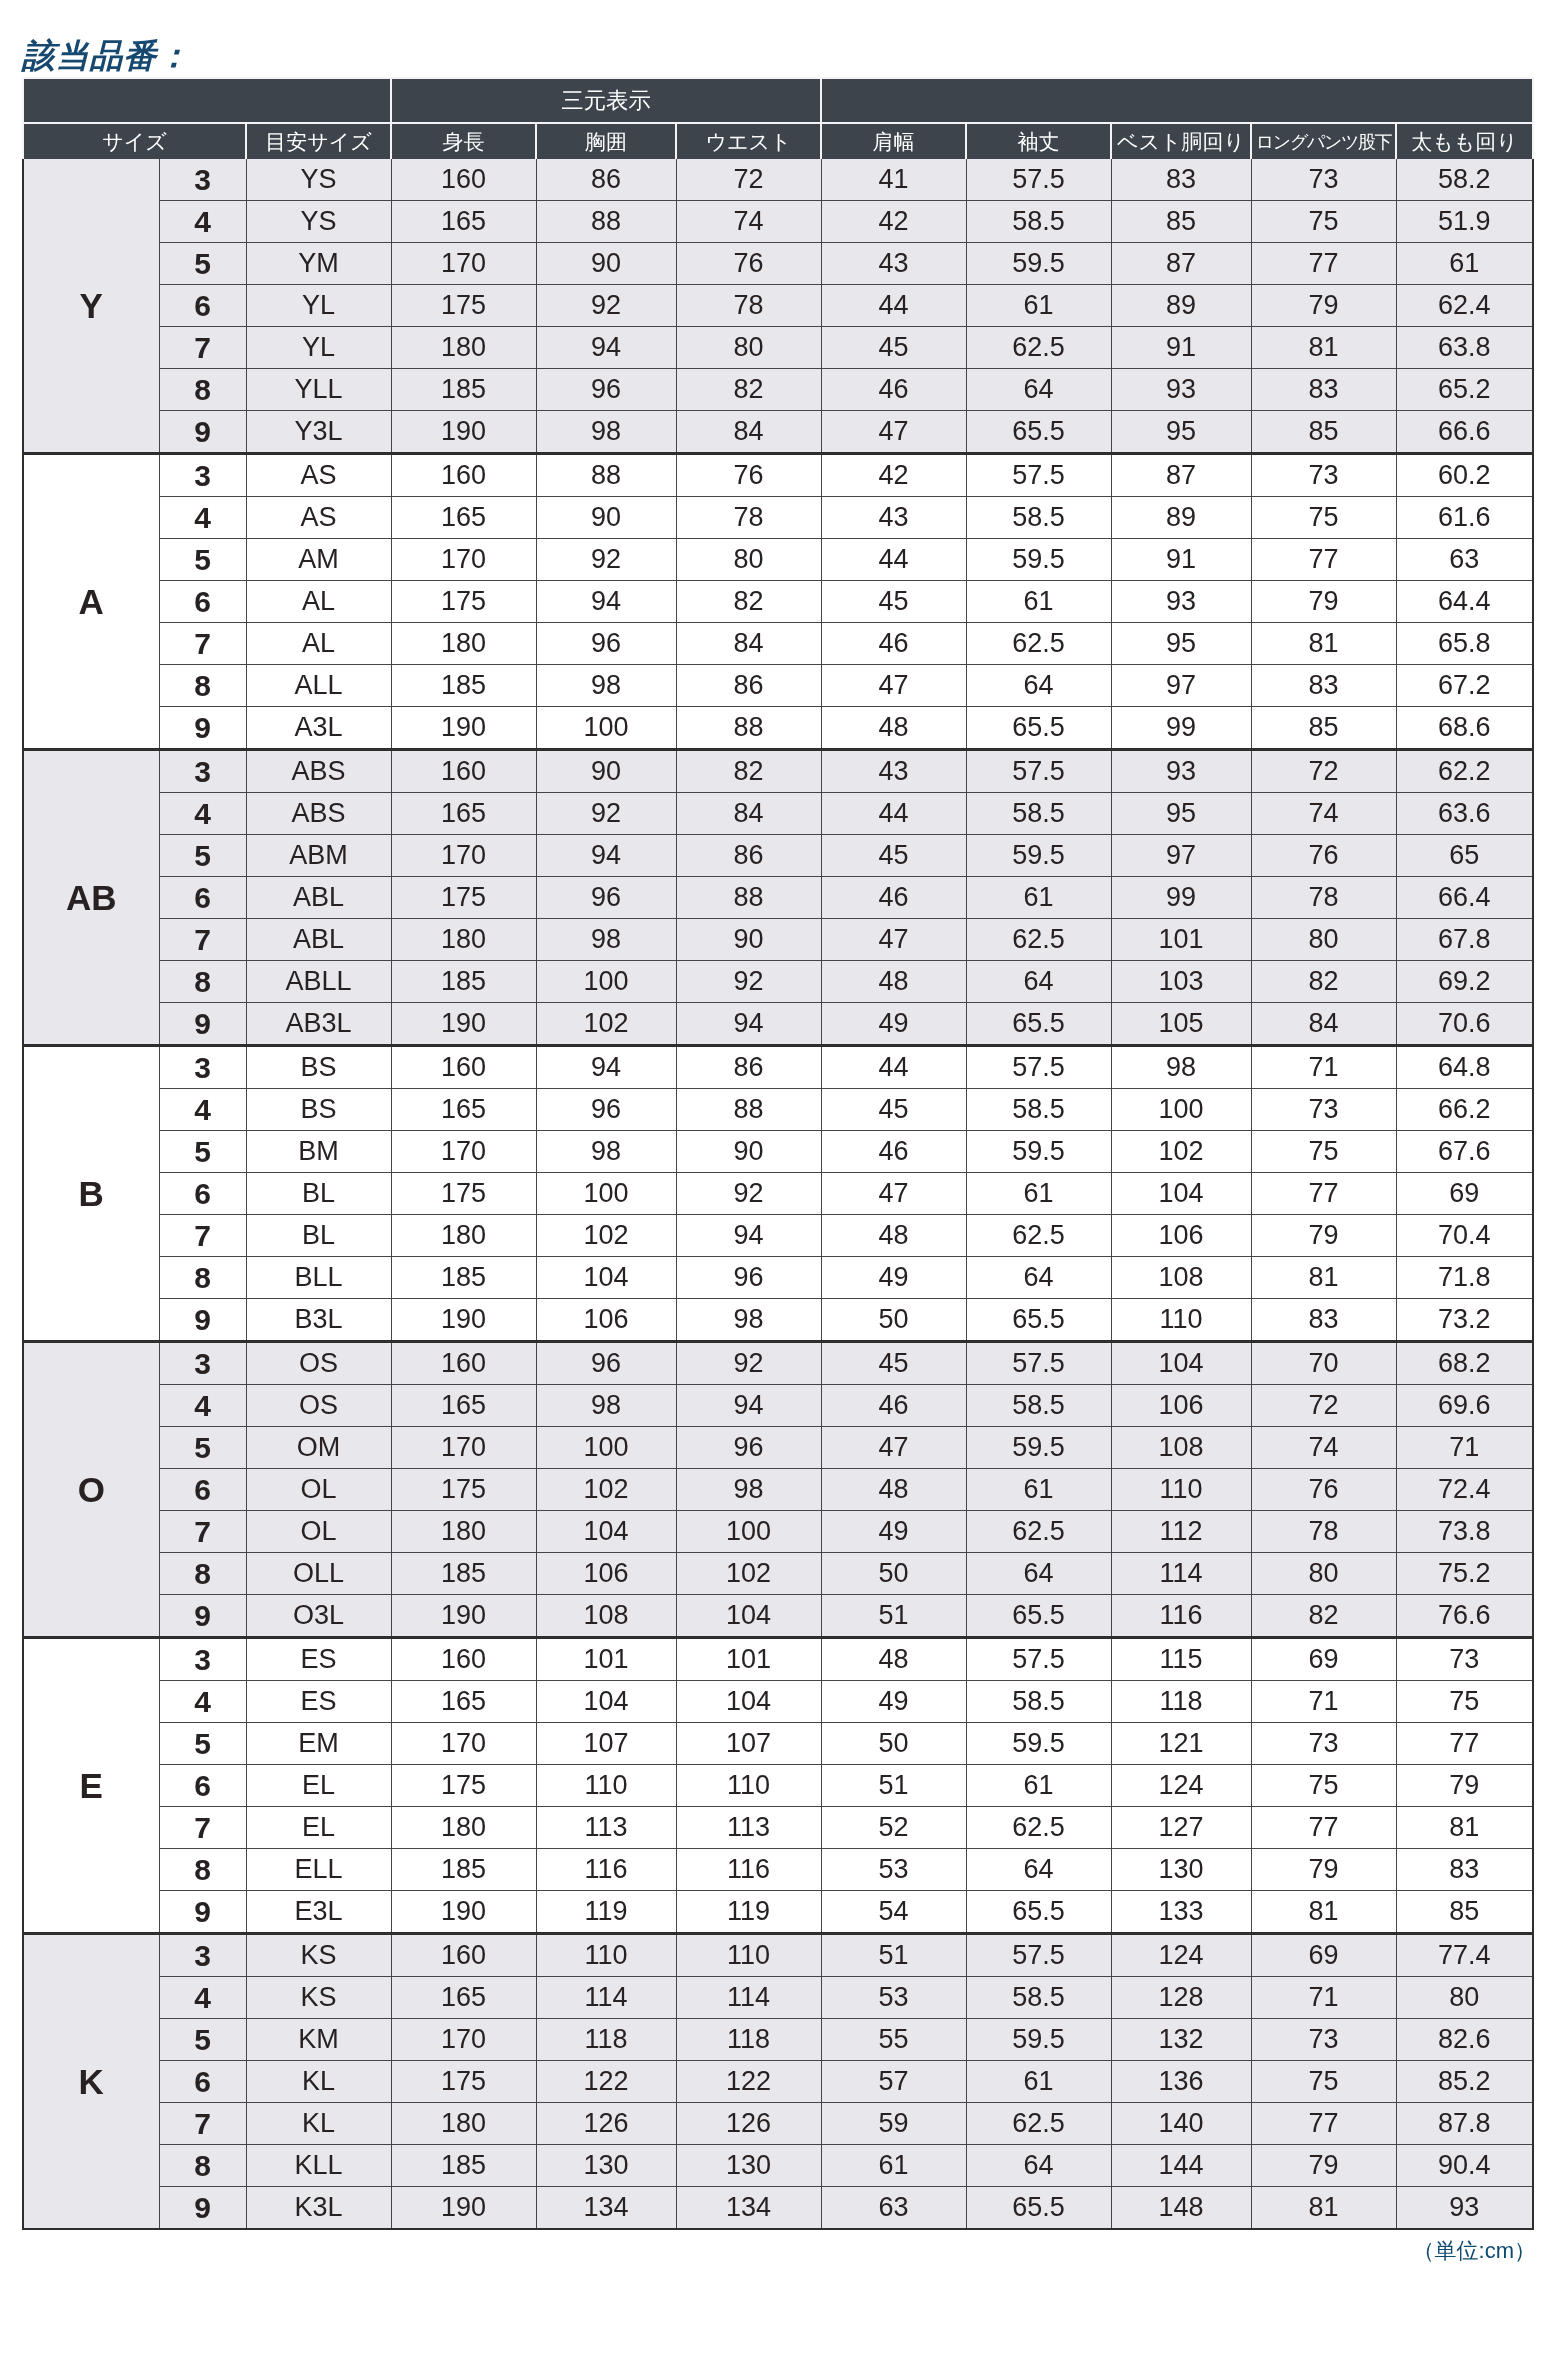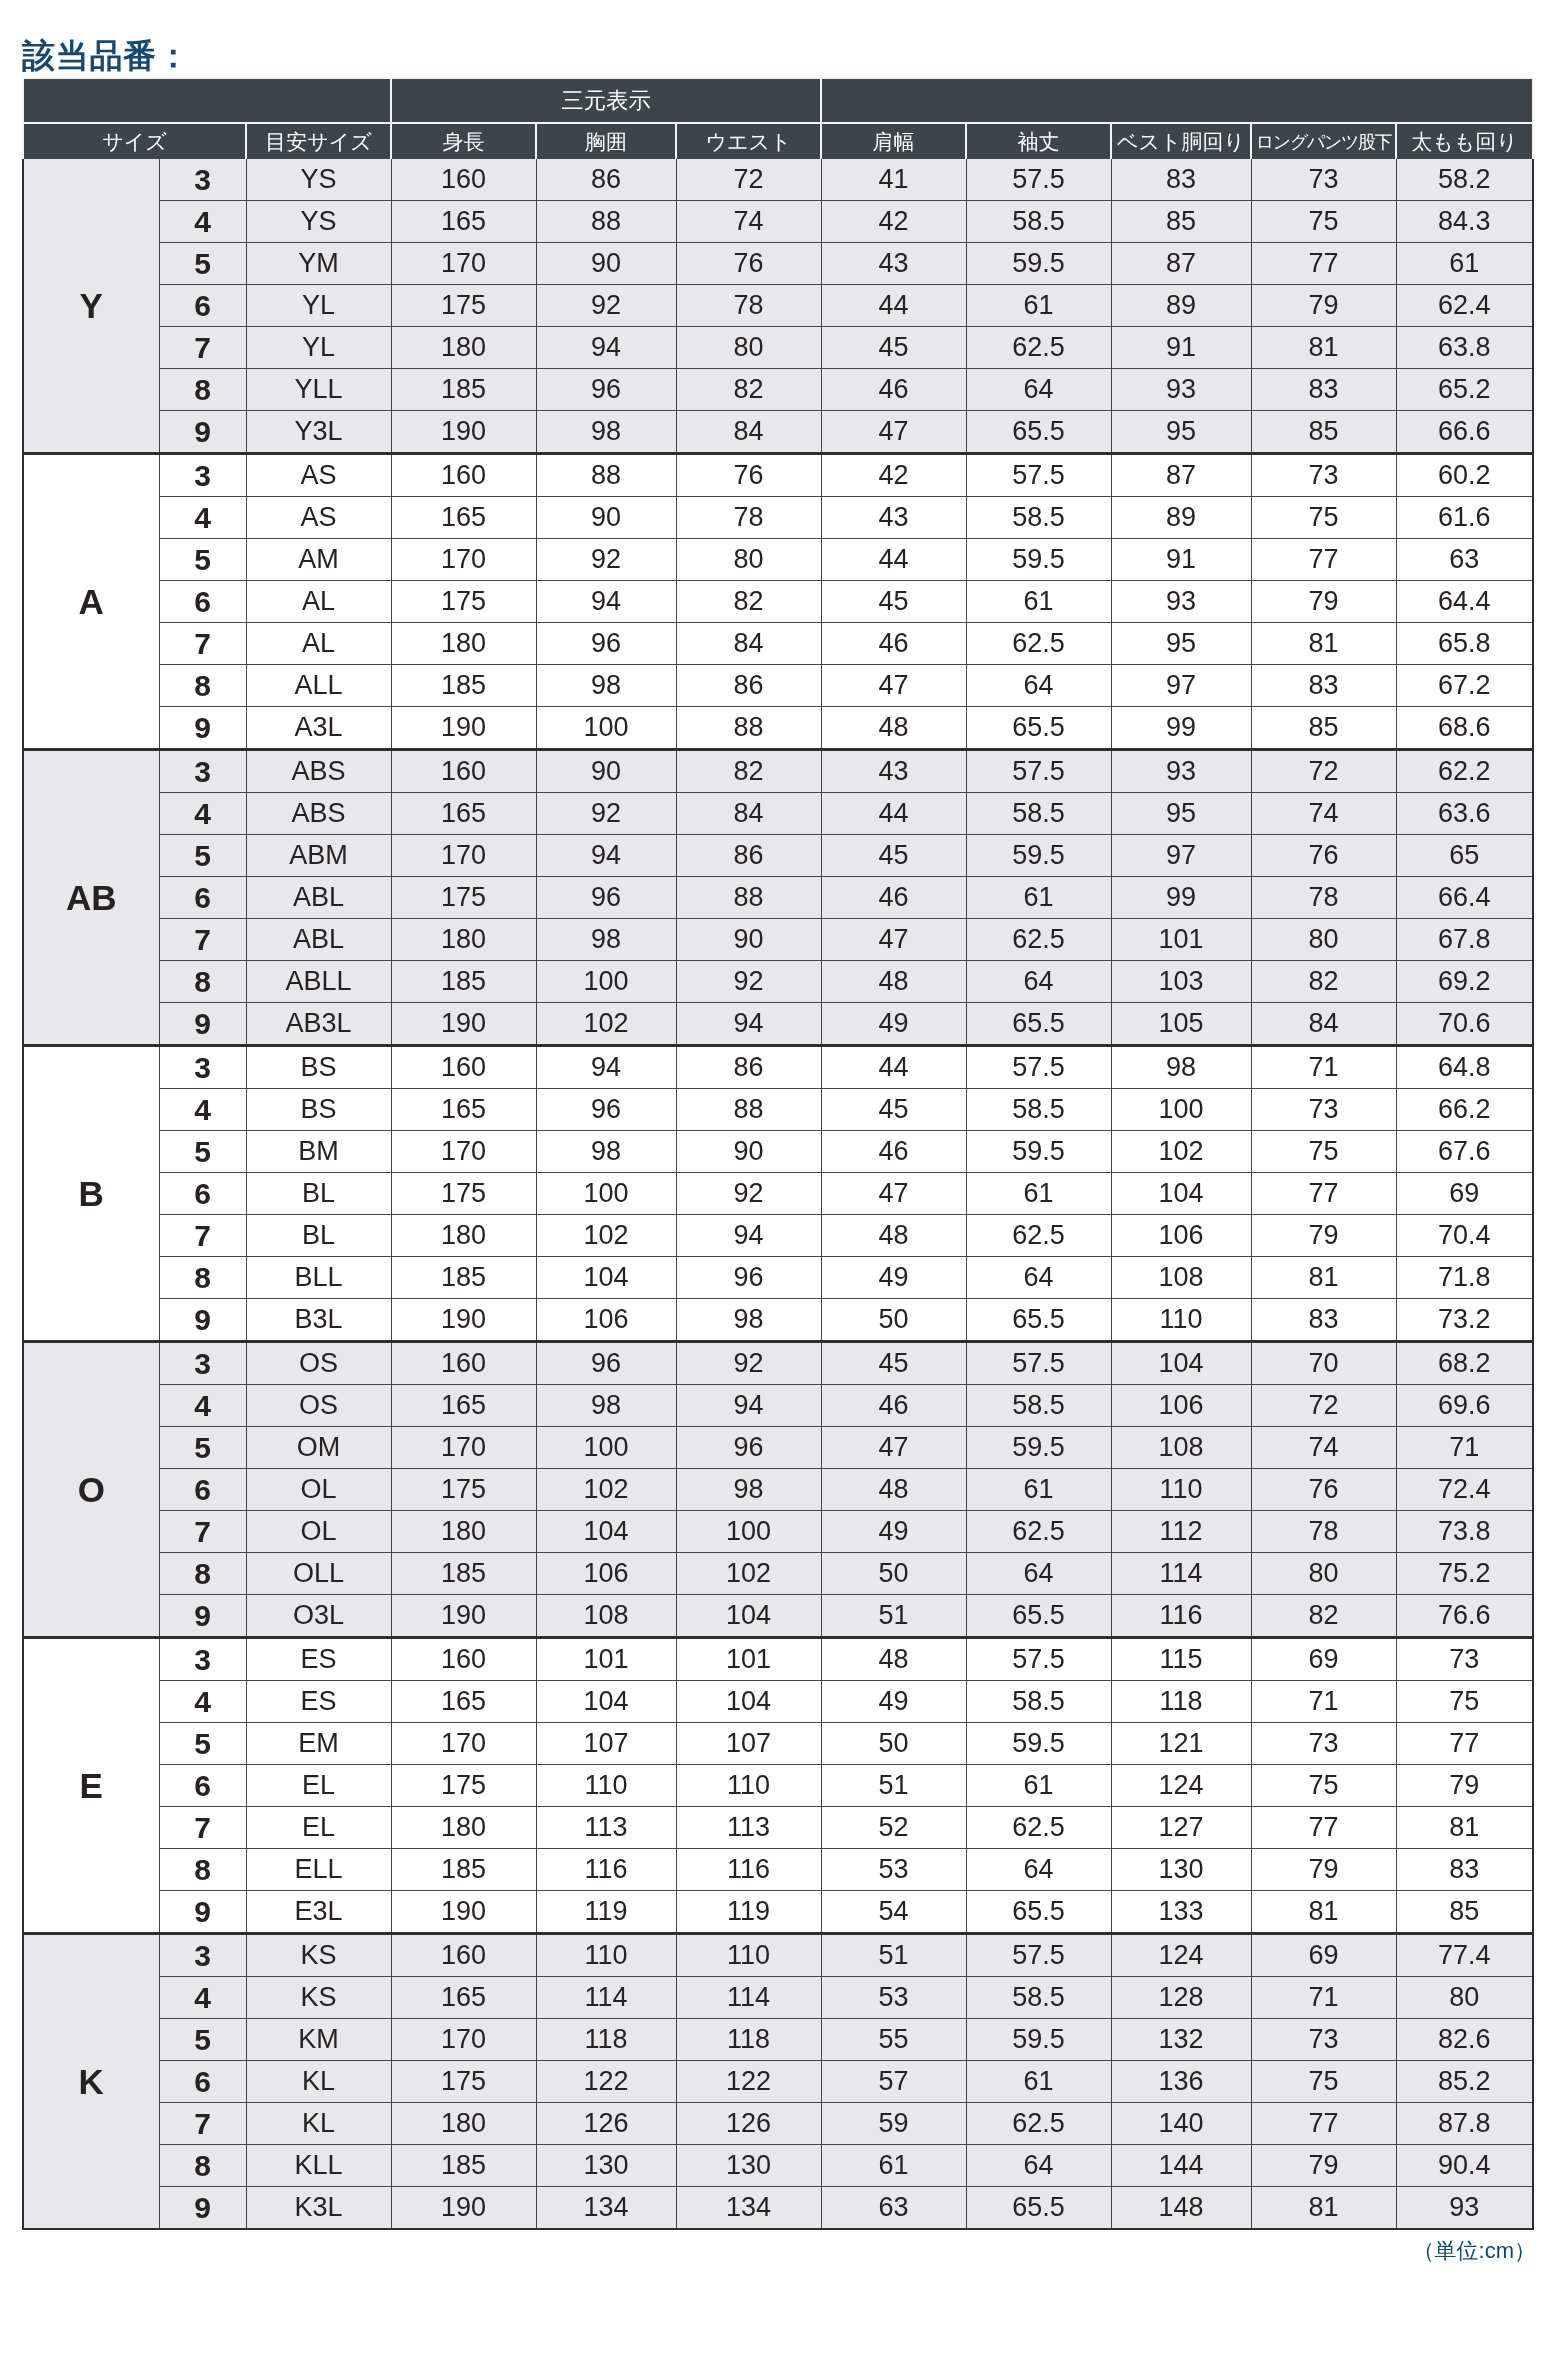--- a/index.html
+++ b/index.html
@@ -16,20 +16,21 @@
   }
 
   
   .title-bar {
     box-sizing: border-box;
     height: 77px;
     padding: 4.3px 19px 0 22px;
     display: flex;
     justify-content: space-between;
     align-items: flex-end;
+    font-style: italic;
   }
   .title-left {
     display: flex;
     align-items: flex-end;
     line-height: 1;
   }
   .part-label {
     font-size: 33px;
     font-weight: bold;
     color: var(--navy, #17486f);
@@ -188,21 +189,21 @@
       <tr class="shaded inner">
         <td class="num-cell">4</td>
         <td class="val-cell">YS</td>
         <td class="val-cell">165</td>
         <td class="val-cell">88</td>
         <td class="val-cell">74</td>
         <td class="val-cell">42</td>
         <td class="val-cell">58.5</td>
         <td class="val-cell">85</td>
         <td class="val-cell">75</td>
-        <td class="val-cell">84.3</td>
+        <td class="val-cell">51.9</td>
       </tr>
       <tr class="shaded inner">
         <td class="num-cell">5</td>
         <td class="val-cell">YM</td>
         <td class="val-cell">170</td>
         <td class="val-cell">90</td>
         <td class="val-cell">76</td>
         <td class="val-cell">43</td>
         <td class="val-cell">59.5</td>
         <td class="val-cell">87</td>

